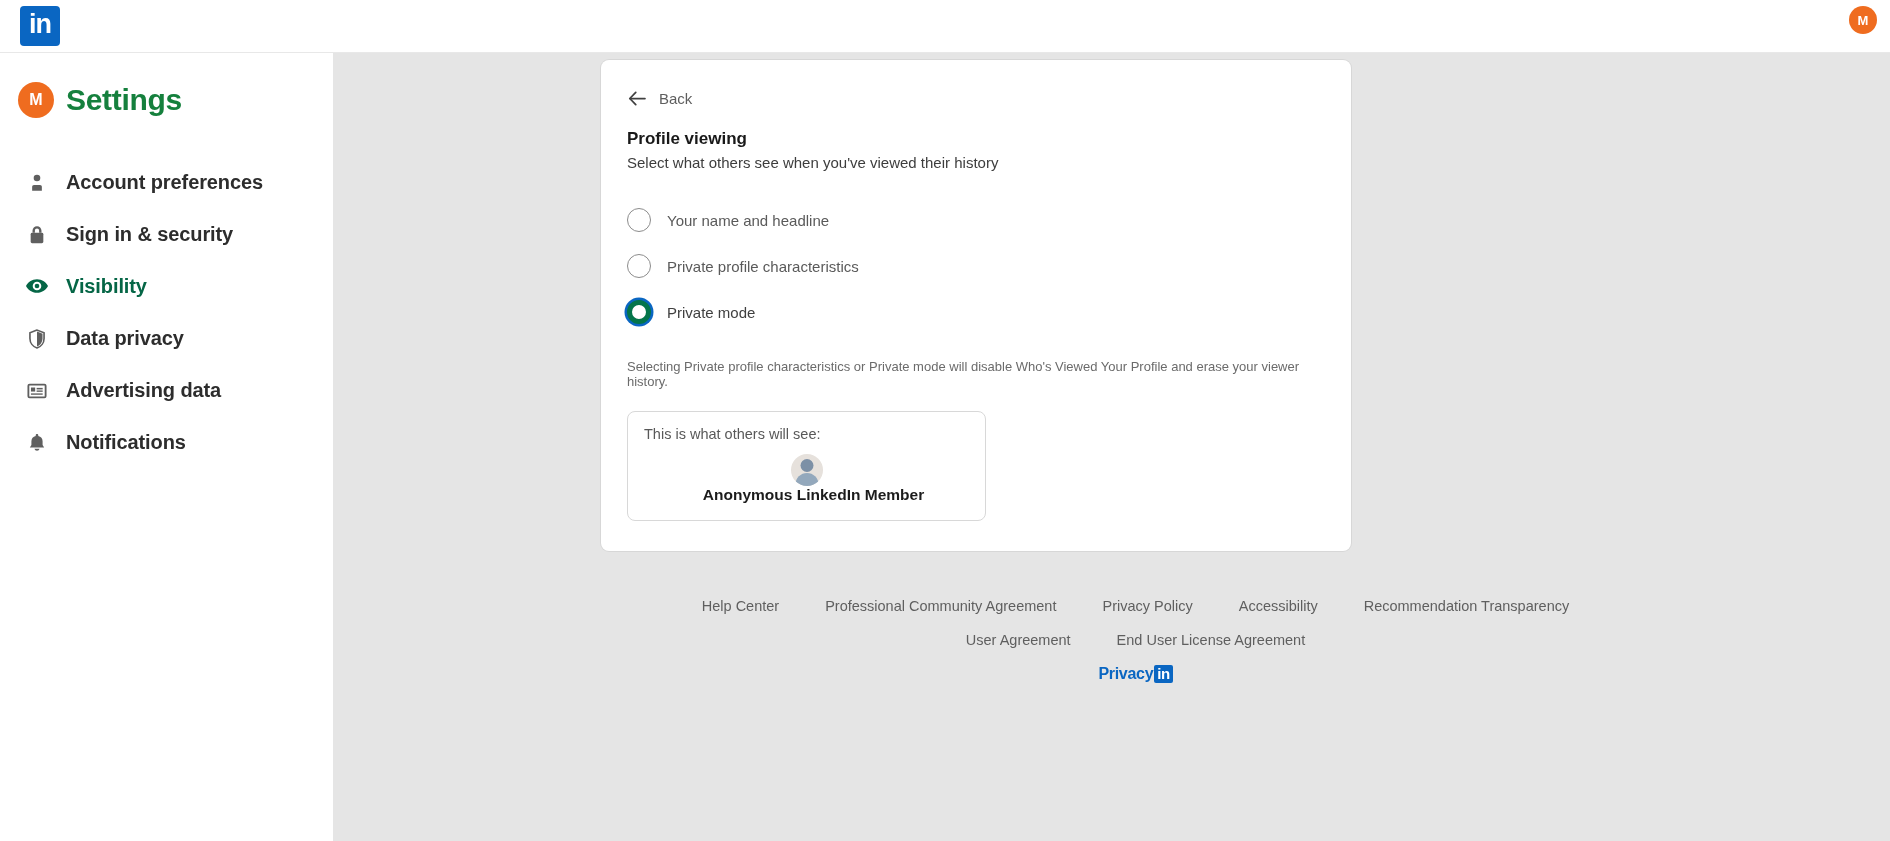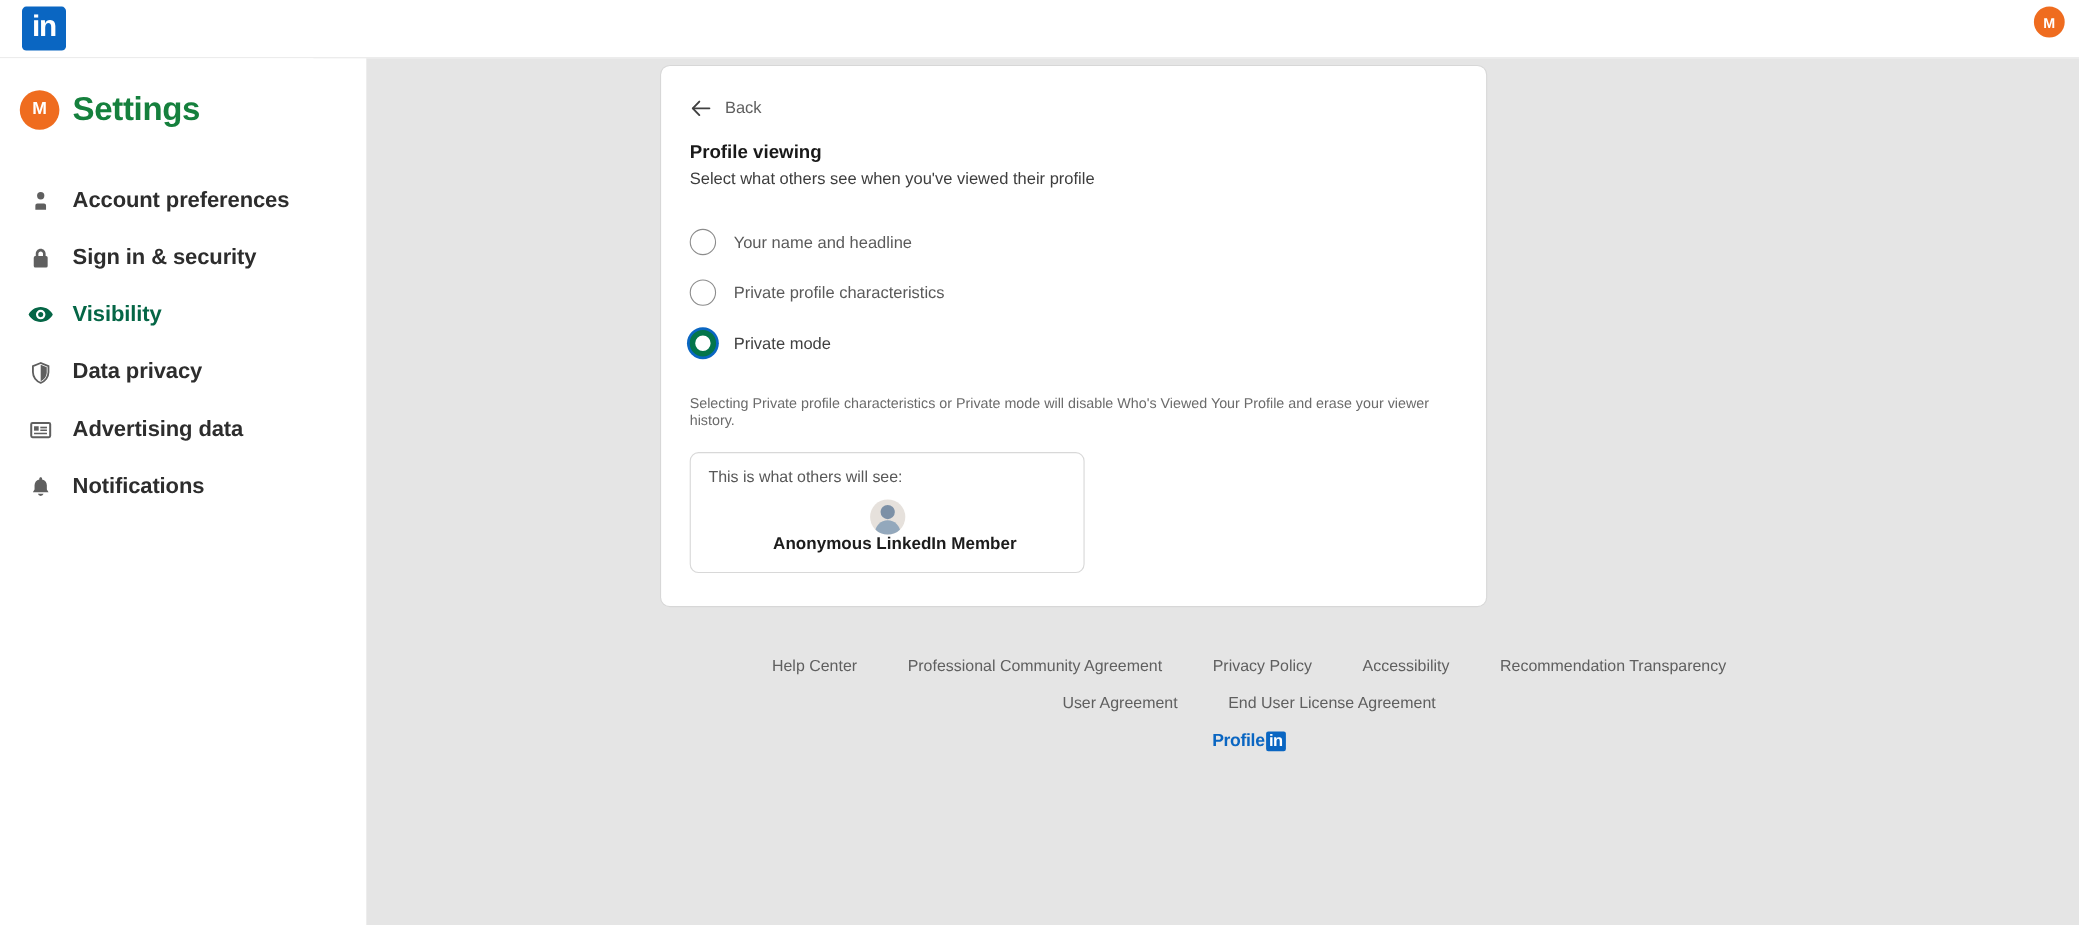--- a/index.html
+++ b/index.html
@@ -314,21 +314,21 @@
       <span id="back-arrow">
         <svg width="21" height="21" viewBox="0 0 24 24" fill="none" stroke="currentColor" stroke-width="2" stroke-linecap="round" stroke-linejoin="round">
           <line x1="20.5" y1="12" x2="3.5" y2="12"></line>
           <polyline points="10,5 3.2,12 10,19"></polyline>
         </svg>
       </span>
       <span id="back-label">Back</span>
     </div>
 
     <div id="card-title">Profile viewing</div>
-    <div id="card-subtitle">Select what others see when you've viewed their profile</div>
+    <div id="card-subtitle">Select what others see when you've viewed their history</div>
 
     <div class="radio-row">
       <span class="radio-mark"></span>
       <span class="radio-label">Your name and headline</span>
     </div>
 
     <div class="radio-row">
       <span class="radio-mark"></span>
       <span class="radio-label">Private profile characteristics</span>
     </div>
@@ -359,18 +359,18 @@
       <span class="footer-link">Professional Community Agreement</span>
       <span class="footer-link">Privacy Policy</span>
       <span class="footer-link">Accessibility</span>
       <span class="footer-link">Recommendation Transparency</span>
     </div>
     <div class="footer-row second">
       <span class="footer-link">User Agreement</span>
       <span class="footer-link">End User License Agreement</span>
     </div>
     <div id="footer-logo">
-      <span>Profile</span>
+      <span>Privacy</span>
       <span class="mark">in</span>
     </div>
   </div>
 
 </div>
 
 </body></html>

